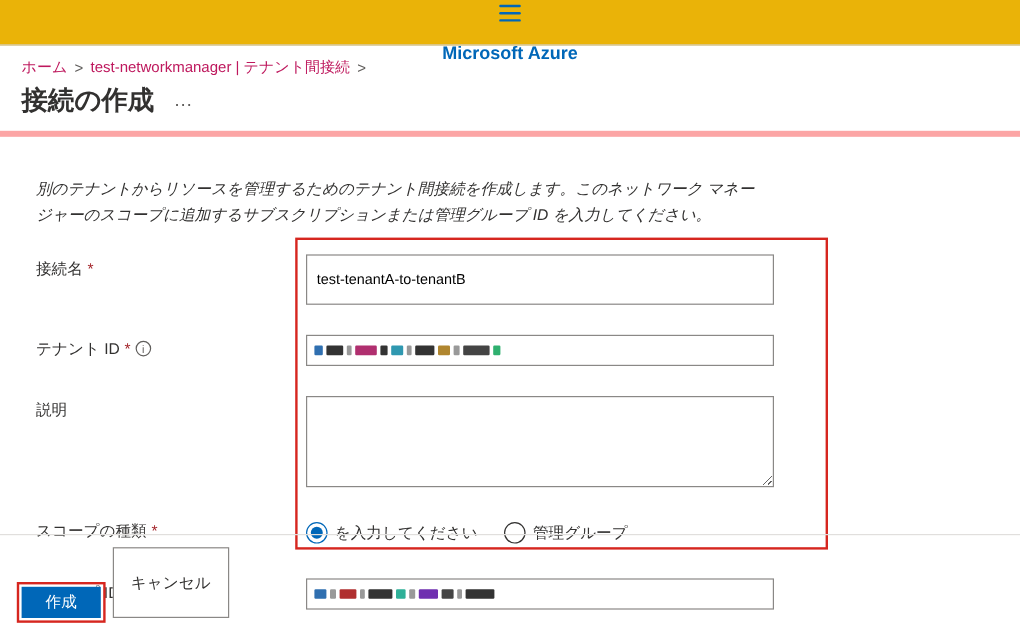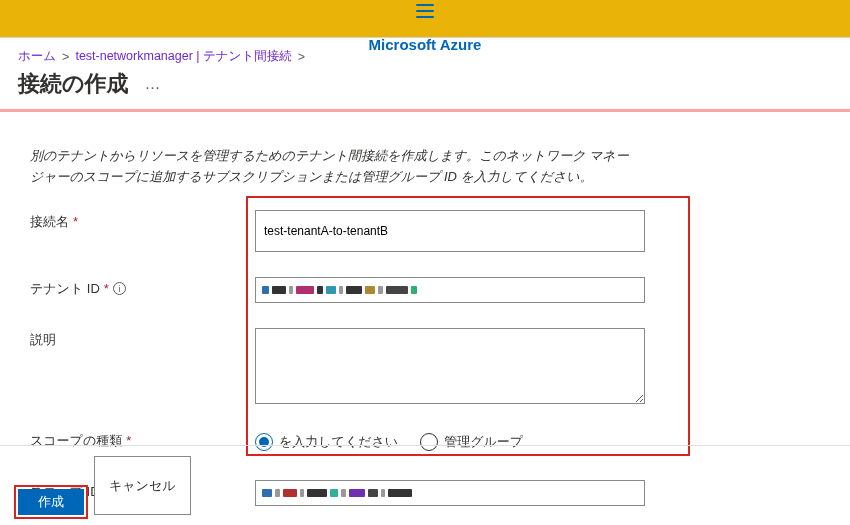--- a/index.html
+++ b/index.html
@@ -48,28 +48,28 @@
     flex:1; border:none; outline:none; background:transparent;
     font-size:12px; color:#555;
   }
 
   
   .breadcrumb {
     display:flex; align-items:center; gap:6px;
     padding: 10px 18px 2px 18px;
     font-size:12.5px;
   }
-  .breadcrumb a { color:#6d28d9; text-decoration:none; cursor:pointer; }
+  .breadcrumb a { color:#be185d; text-decoration:none; cursor:pointer; }
   .breadcrumb .sep { color:#605e5c; }
 
   
   .titlebar {
     display:flex; align-items:center; gap:12px;
     padding: 2px 26px 10px 18px;
-    border-bottom: 3px solid #fca5a5;
+    border-bottom: 5px solid #fca5a5;
   }
   .titlebar h1 { font-size:22px; font-weight:600; }
   .titlebar .dots { color:#605e5c; font-size:16px; letter-spacing:2px; cursor:pointer; padding:0 4px;}
 
   
   .body {
     padding: 34px 18px 10px 30px;
   }
   .description {
     font-size:13px;

